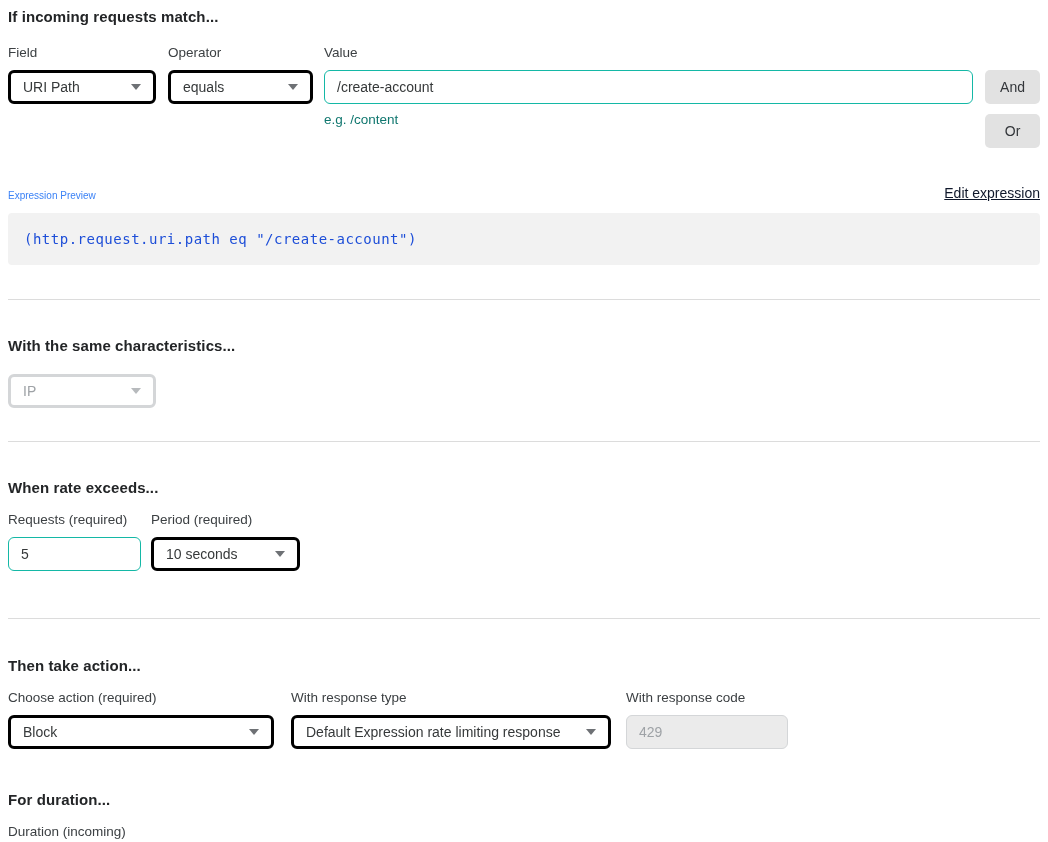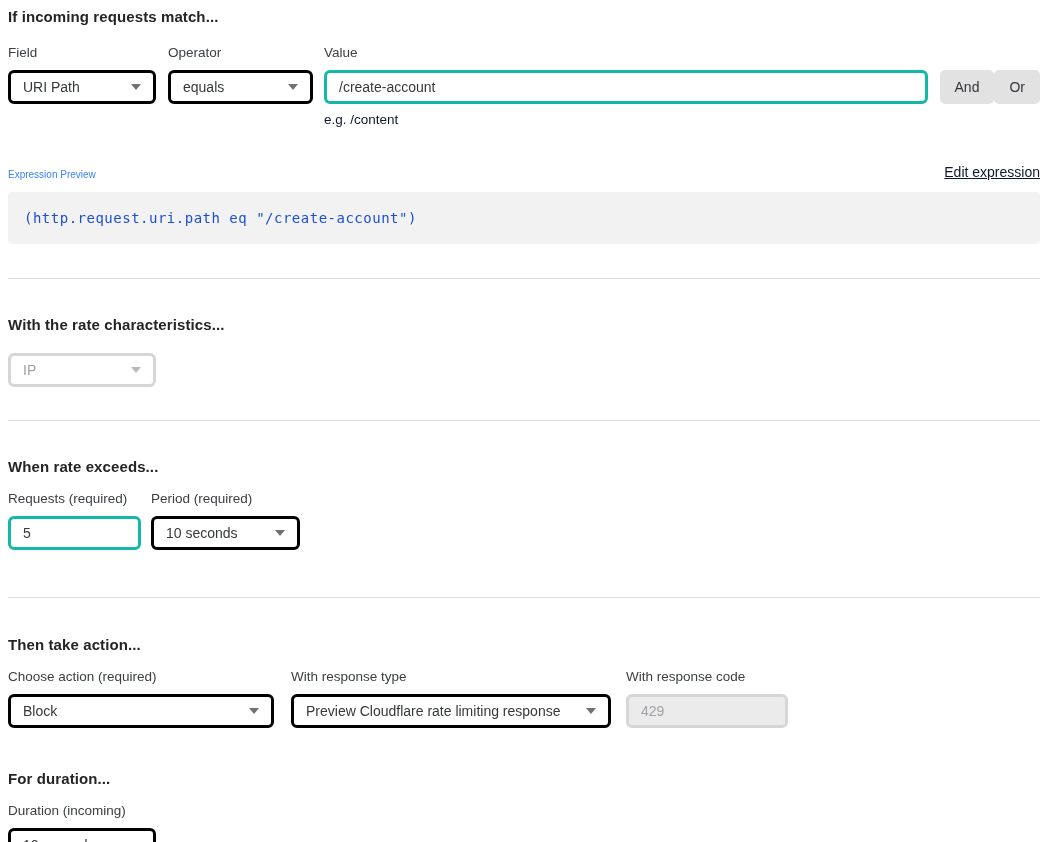--- a/index.html
+++ b/index.html
@@ -55,38 +55,38 @@
   .select.disabled {
     border-color: #d4d6d8;
     color: #9ea2a6;
     cursor: default;
   }
   .select.disabled .caret { border-top-color: #b7babd; }
 
   input.text-input {
     height: 34px;
     width: 100%;
-    border: 3px solid #14b8a6;
+    border: 1px solid #14b8a6;
     border-radius: 6px;
     padding: 0 12px;
     font-size: 14px;
     color: #36393a;
     font-family: "Liberation Sans", "DejaVu Sans", sans-serif;
     background: #fff;
     outline: none;
   }
   input.text-input:disabled {
     background: #ebebeb;
     border-color: #d4d6d8;
     color: #9ea2a6;
   }
 
   .hint {
     font-size: 13.5px;
-    color: #0f172a;
+    color: #0f766e;
     margin-top: 8px;
   }
 
   .pill-btn {
     height: 34px;
     padding: 0 15px;
     background: #e2e2e2;
     border: none;
     border-radius: 5px;
     font-size: 14px;
@@ -94,21 +94,21 @@
     font-family: "Liberation Sans", "DejaVu Sans", sans-serif;
     cursor: pointer;
   }
 
   
   .match-heading { margin-bottom: 20px; }
   .match-controls { gap: 0; }
   .col-field    { width: 148px; margin-right: 12px; }
   .col-operator { width: 145px; margin-right: 11px; }
   .col-value    { flex: 1 1 auto; margin-right: 12px; }
-  .andor { display: flex; padding-top: 25px; gap: 0; }
+  .andor { display: flex; padding-top: 25px; gap: 10px; flex-direction: column; }
 
   .preview-header {
     margin-top: 37px;
     display: flex;
     justify-content: space-between;
     align-items: flex-end;
     margin-bottom: 12px;
   }
   .preview-label { font-size: 10px; color: #3b82f6; }
   .edit-link {
@@ -200,21 +200,21 @@
       <a class="edit-link">Edit expression</a>
     </div>
     <div class="code-block">
       <span>(http.request.uri.path eq "/create-account")</span>
     </div>
   </section>
 
   <hr class="divider divider-1">
 
   <section>
-    <h2 class="section-heading characteristics-heading">With the rate characteristics...</h2>
+    <h2 class="section-heading characteristics-heading">With the same characteristics...</h2>
     <div class="select disabled char-select">
       <span>IP</span>
       <span class="caret"></span>
     </div>
   </section>
 
   <hr class="divider divider-2">
 
   <section>
     <h2 class="section-heading rate-heading">When rate exceeds...</h2>
@@ -241,21 +241,21 @@
       <div class="col-action">
         <span class="field-label">Choose action (required)</span>
         <div class="select">
           <span>Block</span>
           <span class="caret"></span>
         </div>
       </div>
       <div class="col-response-type">
         <span class="field-label">With response type</span>
         <div class="select">
-          <span>Preview Cloudflare rate limiting response</span>
+          <span>Default Expression rate limiting response</span>
           <span class="caret"></span>
         </div>
       </div>
       <div class="col-response-code">
         <span class="field-label">With response code</span>
         <input class="text-input" type="text" disabled="" value="429" style="">
       </div>
     </div>
   </section>
 

